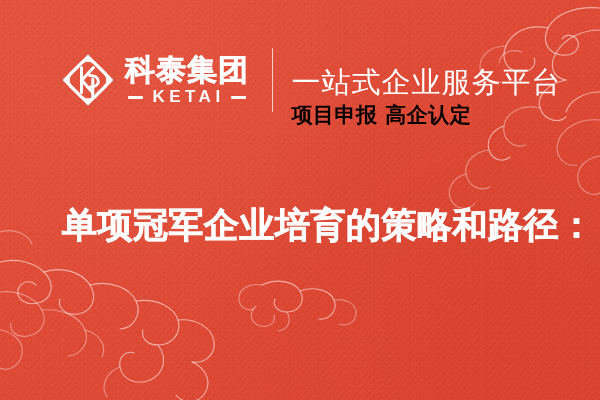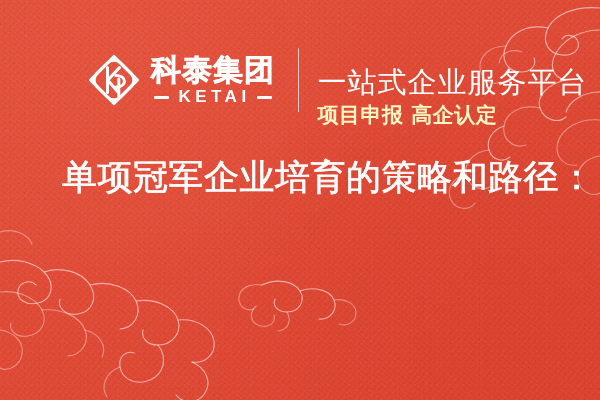--- a/index.html
+++ b/index.html
@@ -65,21 +65,20 @@
   .cloud-path.faint { stroke: rgba(255,255,255,.38); }
 
   
   .header {
     position: absolute;
     left: 0; right: 0;
     top: 42px;
     height: 76px;
     display: flex;
     align-items: center;
-    padding-left: 26px;
   }
   .brand {
     display: flex;
     align-items: center;
     margin-left: 62px;
   }
   .brand-mark { width: 52px; height: 52px; flex: 0 0 auto; }
   .brand-mark svg { display: block; }
 
   .brand-words {
@@ -148,40 +147,41 @@
     color: #ffffff;
     white-space: nowrap;
     margin-top: 32px;
   }
   .tagline-sub {
     font-family: "DejaVu Serif", "Liberation Serif", serif;
     font-weight: 700;
     font-size: 21px;
     line-height: 26px;
     letter-spacing: .5px;
-    color: #fef9c3;
+    color: #000000;
     white-space: nowrap;
     margin-top: 3px;
   }
 
   
   .headline {
     position: absolute;
     left: 62px;
     top: 152px;
     width: 490px;
   }
   .headline-line {
     font-family: "DejaVu Sans", "Liberation Sans", sans-serif;
-    font-weight: 400;
+    font-weight: 700;
     font-size: 35px;
     line-height: 50px;
     letter-spacing: .5px;
     color: #ffffff;
     white-space: nowrap;
+    margin-top: 48px;
     -webkit-text-stroke: 0.7px #ffffff;
   }
 </style>
 </head>
 <body>
 
 <div id="banner">
 
   <div class="bg-base"></div>
   <div class="bg-noise"></div>

